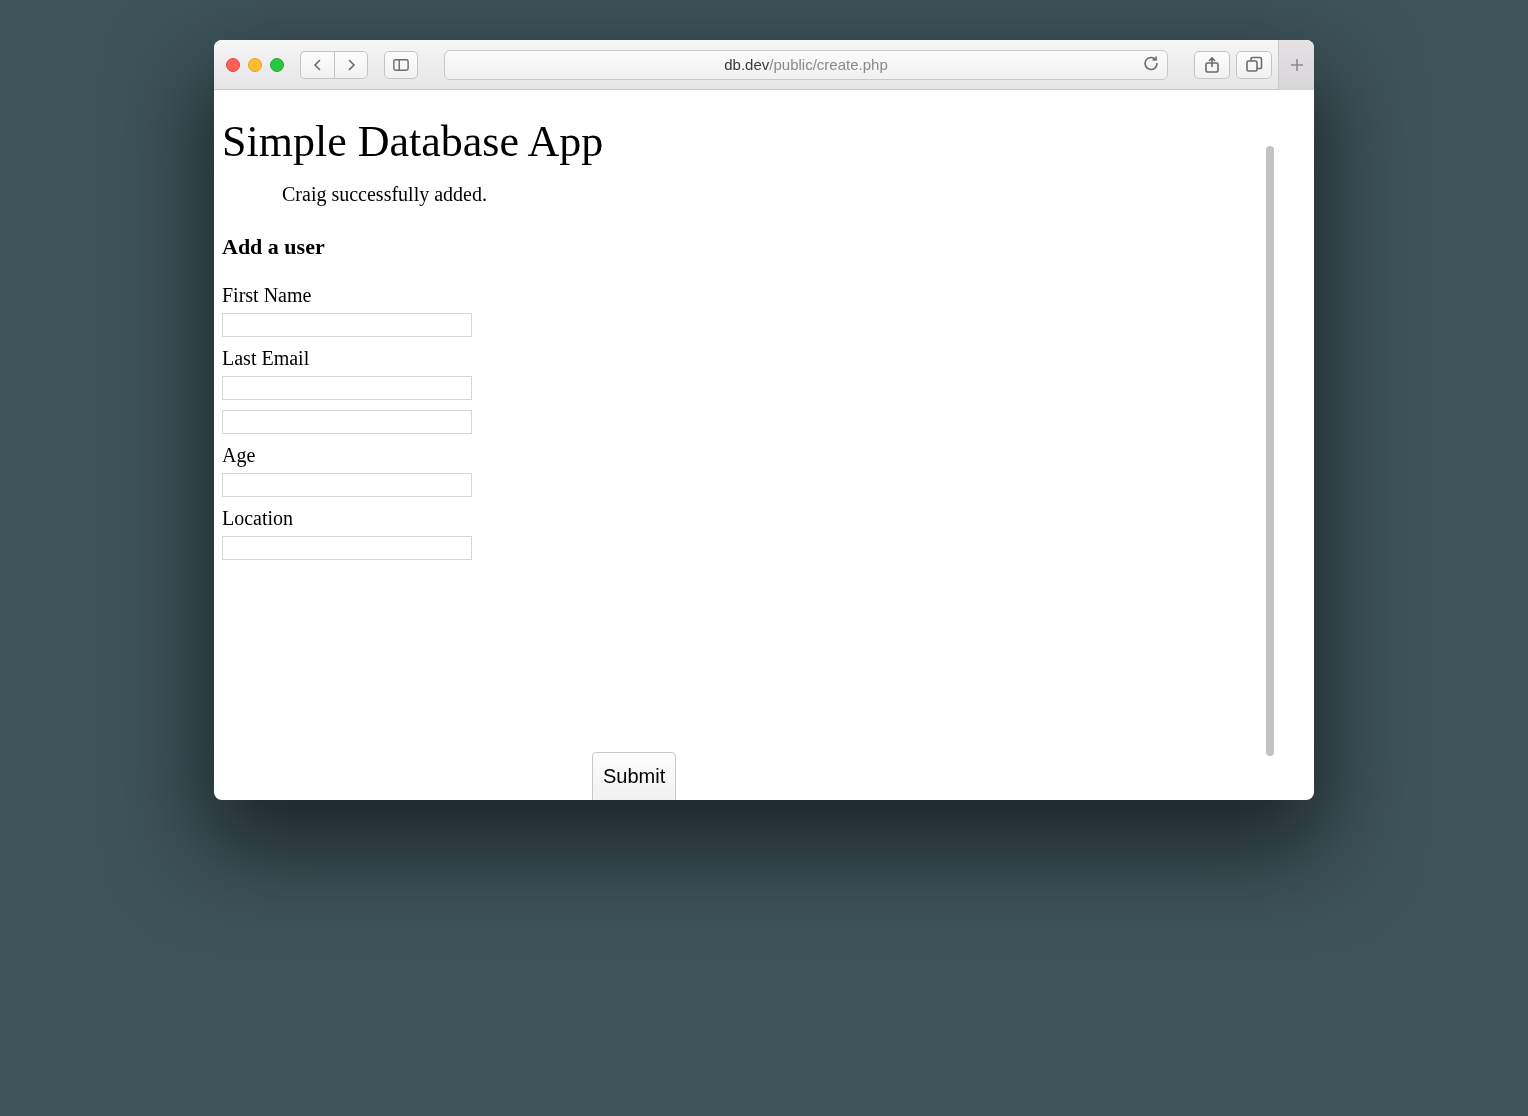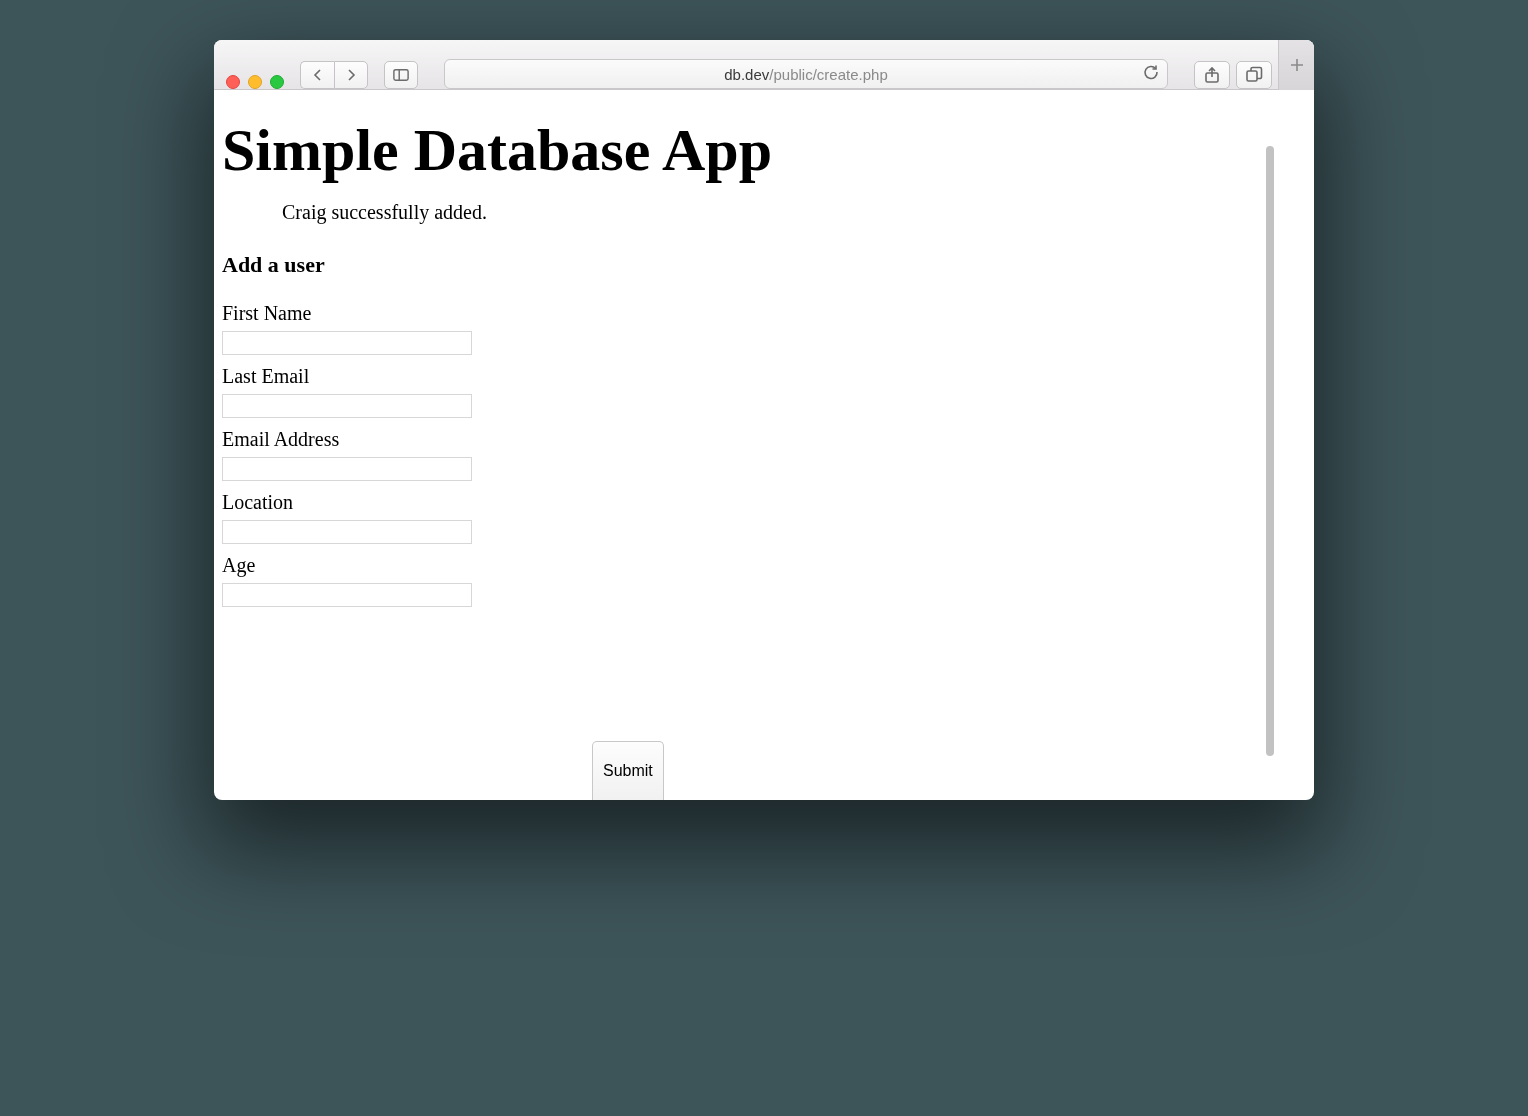--- a/index.html
+++ b/index.html
@@ -24,21 +24,21 @@
     overflow: hidden;
     display: flex;
     flex-direction: column;
     position: relative;
   }
   .titlebar {
     height: 50px;
     background: linear-gradient(#f7f6f7, #e6e4e6);
     border-bottom: 1px solid #c9c7c9;
     display: flex;
-    align-items: flex-end;
+    align-items: center;
     padding: 0 12px;
     gap: 8px;
     flex: 0 0 auto;
   }
   .traffic {
     display: flex;
     gap: 8px;
     margin-right: 8px;
   }
   .dot {
@@ -116,22 +116,22 @@
     position: relative;
   }
   .page {
     flex: 1;
     overflow: hidden;
     padding: 8px 8px 0 8px;
     font-family: "Times New Roman", Times, serif;
     color: #000;
   }
   .page h1 {
-    font-size: 60px;
-    font-weight: bold;
+    font-size: 44px;
+    font-weight: normal;
     margin: 18px 0 16px 0;
   }
   .page .message {
     font-size: 20px;
     margin: 0 0 28px 60px;
   }
   .page h2 {
     font-size: 22px;
     font-weight: bold;
     margin: 20px 0 24px 0;
@@ -152,25 +152,25 @@
     display: block;
     margin-bottom: 10px;
   }
   .submit-row {
     position: absolute;
     left: 378px;
     bottom: 0;
   }
   .submit-btn {
     font-family: Arial, sans-serif;
-    font-size: 16px;
+    font-size: 20px;
     background: linear-gradient(#fdfdfd,#f2f1f2);
     border: 1px solid #c9c7c9;
     border-radius: 5px 5px 0 0;
-    padding: 20px 10px;
+    padding: 12px 10px;
     border-bottom: none;
   }
   .scrollbar {
     width: 16px;
     background: transparent;
     display: flex;
     flex-direction: column;
     align-items: center;
     padding: 4px 0;
     margin-right: 36px; 
@@ -270,31 +270,30 @@
         <label class="field-label">First Name</label>
         <input class="text-input" type="text" value="" style="">
       </div>
 
       <div class="field-row">
         <label class="field-label">Last Email</label>
         <input class="text-input" type="text" value="" style="">
       </div>
 
       <div class="field-row">
-        <label class="field-label">Email Address</label>
+        <input class="text-input" type="text" value="" style="">
+      </div>
+
+      <div class="field-row">
+        <label class="field-label">Age</label>
         <input class="text-input" type="text" value="" style="">
       </div>
 
       <div class="field-row">
         <label class="field-label">Location</label>
-        <input class="text-input" type="text" value="" style="">
-      </div>
-
-      <div class="field-row">
-        <label class="field-label">Age</label>
         <input class="text-input" type="text" value="" style="">
       </div>
 
       <div class="submit-row">
         <button class="submit-btn">Submit</button>
       </div>
     </div>
 
     <div class="scrollbar">
       <div class="thumb"></div>

